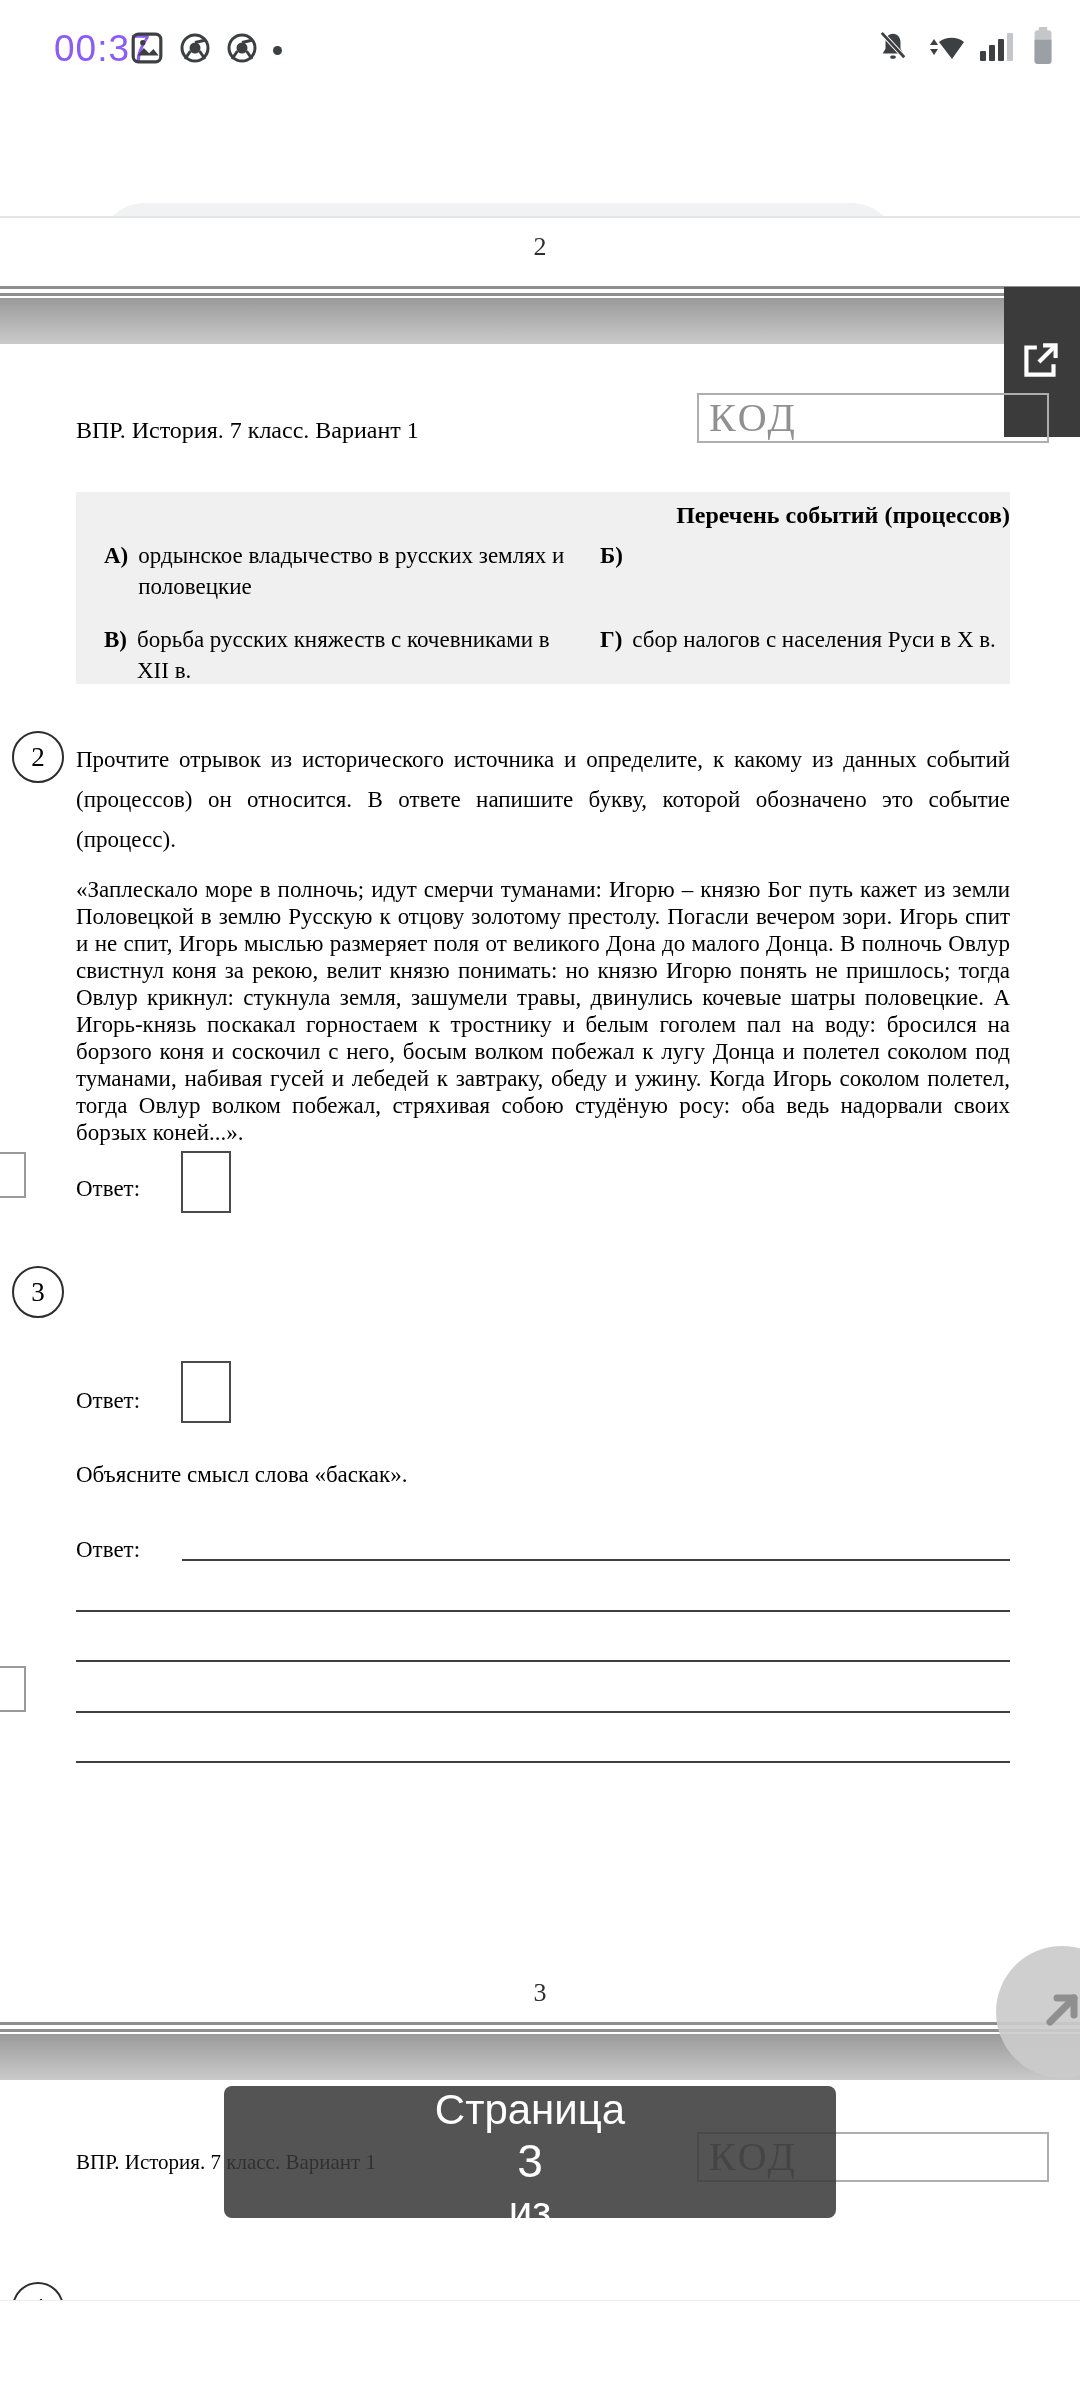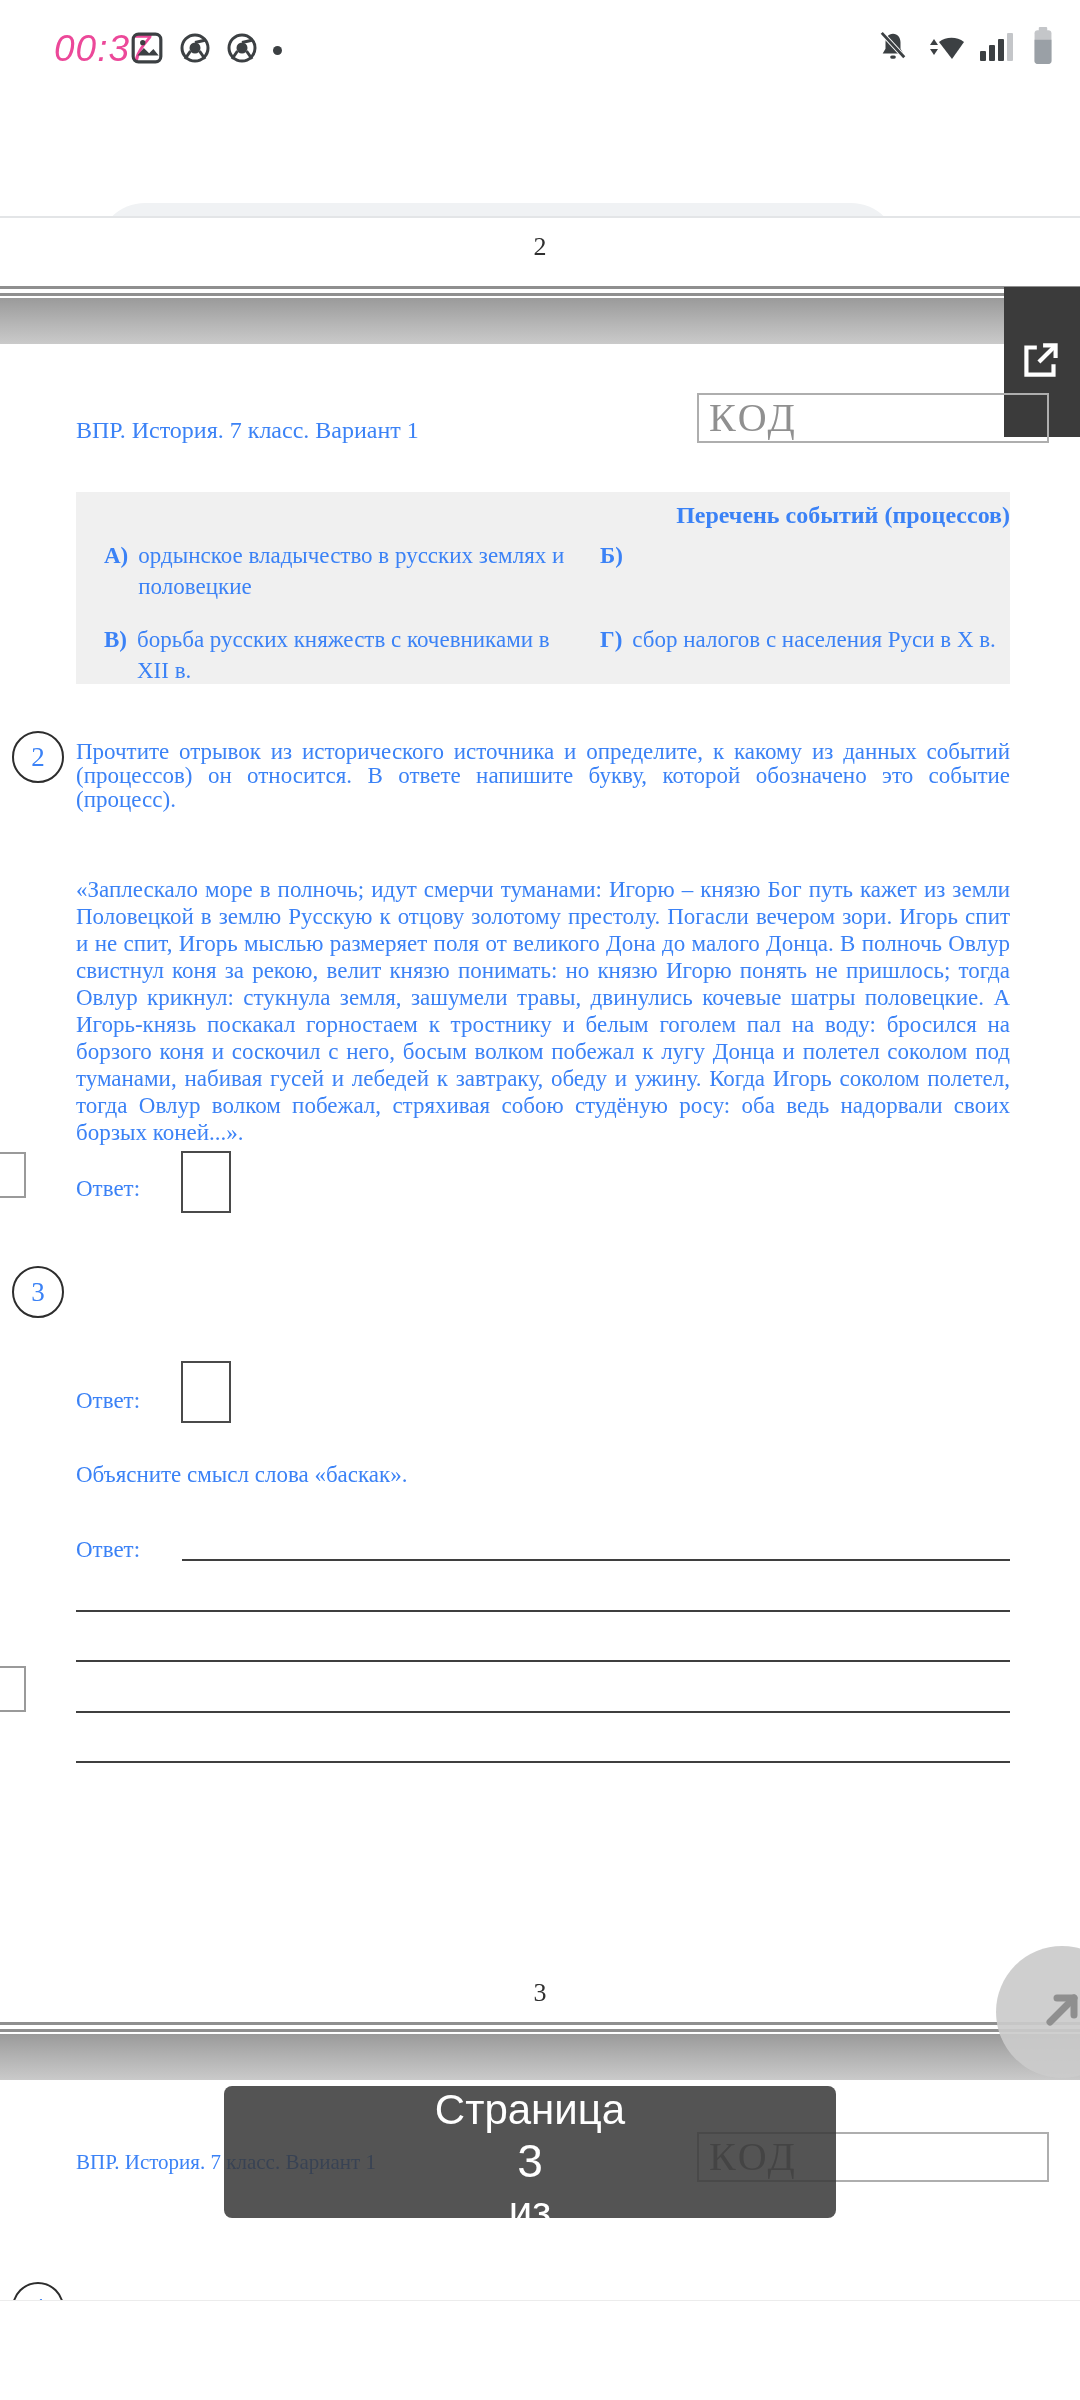--- a/index.html
+++ b/index.html
@@ -1,53 +1,53 @@
 <!DOCTYPE html>
 <html style="--url_text: #202124; --dark_btn: #3b3b3b; --toast_bg: #383838; --icon_gray: #5f6368; --page_band: #a9a9a9;"><head>
 <meta charset="utf-8">
 <style>
   html,body{margin:0;padding:0;background:#888;}
   #screen{position:relative;width:1080px;height:2400px;background:#ffffff;overflow:hidden;
           font-family:"Liberation Sans", sans-serif;}
   .abs{position:absolute;}
   
   .statusbar{left:0;top:0;width:1080px;height:95px;background:#fff;}
-  .clock{left:54px;top:28px;font-size:37px;color:#ec4899;letter-spacing:1px;font-style:italic;}
+  .clock{left:54px;top:28px;font-size:37px;color:#8b5cf6;letter-spacing:1px;}
   .sl-icons{left:130px;top:30px;display:flex;align-items:center;gap:15px;height:40px;}
   .sr-icons{right:26px;top:26px;display:flex;align-items:center;gap:16px;height:44px;}
   
   .toolbar{left:0;top:95px;width:1080px;height:120px;background:#fff;}
   .homebtn{left:26px;top:122px;width:62px;height:62px;}
   .omnibox{left:98px;top:108px;width:800px;height:94px;border-radius:47px;background:#f0f2f4;
            display:flex;align-items:center;padding-left:34px;gap:20px;box-sizing:border-box;}
   .urltext{font-size:40px;color:var(--url_text);white-space:nowrap;}
   .tabbtn{left:928px;top:128px;width:54px;height:54px;border:4px solid #454a4e;border-radius:12px;
           box-sizing:border-box;display:flex;align-items:center;justify-content:center;}
   .tabcount{font-size:28px;font-weight:bold;color:#454a4e;}
   .menubtn{left:1022px;top:116px;width:56px;height:80px;font-size:54px;color:#3c4043;
            display:flex;align-items:center;justify-content:center;}
   .topdivider{left:0;top:216px;width:1080px;height:2px;background:#e3e5e7;}
   
   .pdf{left:0;top:218px;width:1080px;height:2082px;background:#fff;overflow:hidden;}
-  .serif{font-family:"Liberation Serif", serif;color:#3b82f6;}
+  .serif{font-family:"Liberation Serif", serif;color:#000000;}
   .pagenum{left:0;top:14px;width:1080px;text-align:center;font-size:26px;color:#2f2f2f;}
   .rule{left:0;width:1080px;height:3px;background:#8f8f8f;}
   .band{left:0;width:1080px;height:46px;background:linear-gradient(180deg,#9a9a9a 0%,#b5b5b5 55%,#cacaca 100%);}
   .openbtn{left:1004px;top:69px;width:76px;height:150px;background:var(--dark_btn);
            display:flex;align-items:center;}
   .vprheader{left:76px;top:199px;font-size:24px;}
   .kodbox{left:697px;width:352px;height:50px;border:2px solid #aeaeae;box-sizing:border-box;
           font-size:40px;line-height:46px;color:#909090;padding-left:10px;letter-spacing:3px;overflow:hidden;}
   .evtable{left:76px;top:274px;width:934px;height:192px;background:#f0f0f0;}
   .evtitle{left:76px;top:284px;width:934px;text-align:right;font-weight:bold;font-size:24px;}
   .ev{font-size:23px;line-height:31px;display:flex;}
   .ev b{margin-right:10px;white-space:nowrap;}
   .qcircle{width:52px;height:52px;border:2px solid #2d2d2d;border-radius:50%;box-sizing:border-box;
            display:flex;align-items:center;justify-content:center;font-size:27px;background:#fff;}
-  .para{font-size:23px;line-height:24px;text-align:justify;}
+  .para{font-size:23px;line-height:40px;text-align:justify;}
   .quote{font-size:23px;line-height:27px;text-align:justify;}
   .anslabel{font-size:23px;}
   .ansbox{width:50px;height:62px;border:2px solid #4a4a4a;box-sizing:border-box;background:#fff;}
   .sqmark{left:0;width:26px;height:46px;border:2px solid #9a9a9a;border-left:none;background:#fff;box-sizing:border-box;}
   .ansline{height:0;border-top:2px solid #3f3f3f;}
   .q4text{white-space:nowrap;overflow:hidden;}
   
   .toast{left:224px;top:2086px;width:612px;height:132px;border-radius:8px;background:rgba(56,56,56,0.86);
          z-index:50;display:flex;align-items:center;justify-content:space-between;
          padding:0 42px;box-sizing:border-box;color:#fff;flex-direction:column;}

